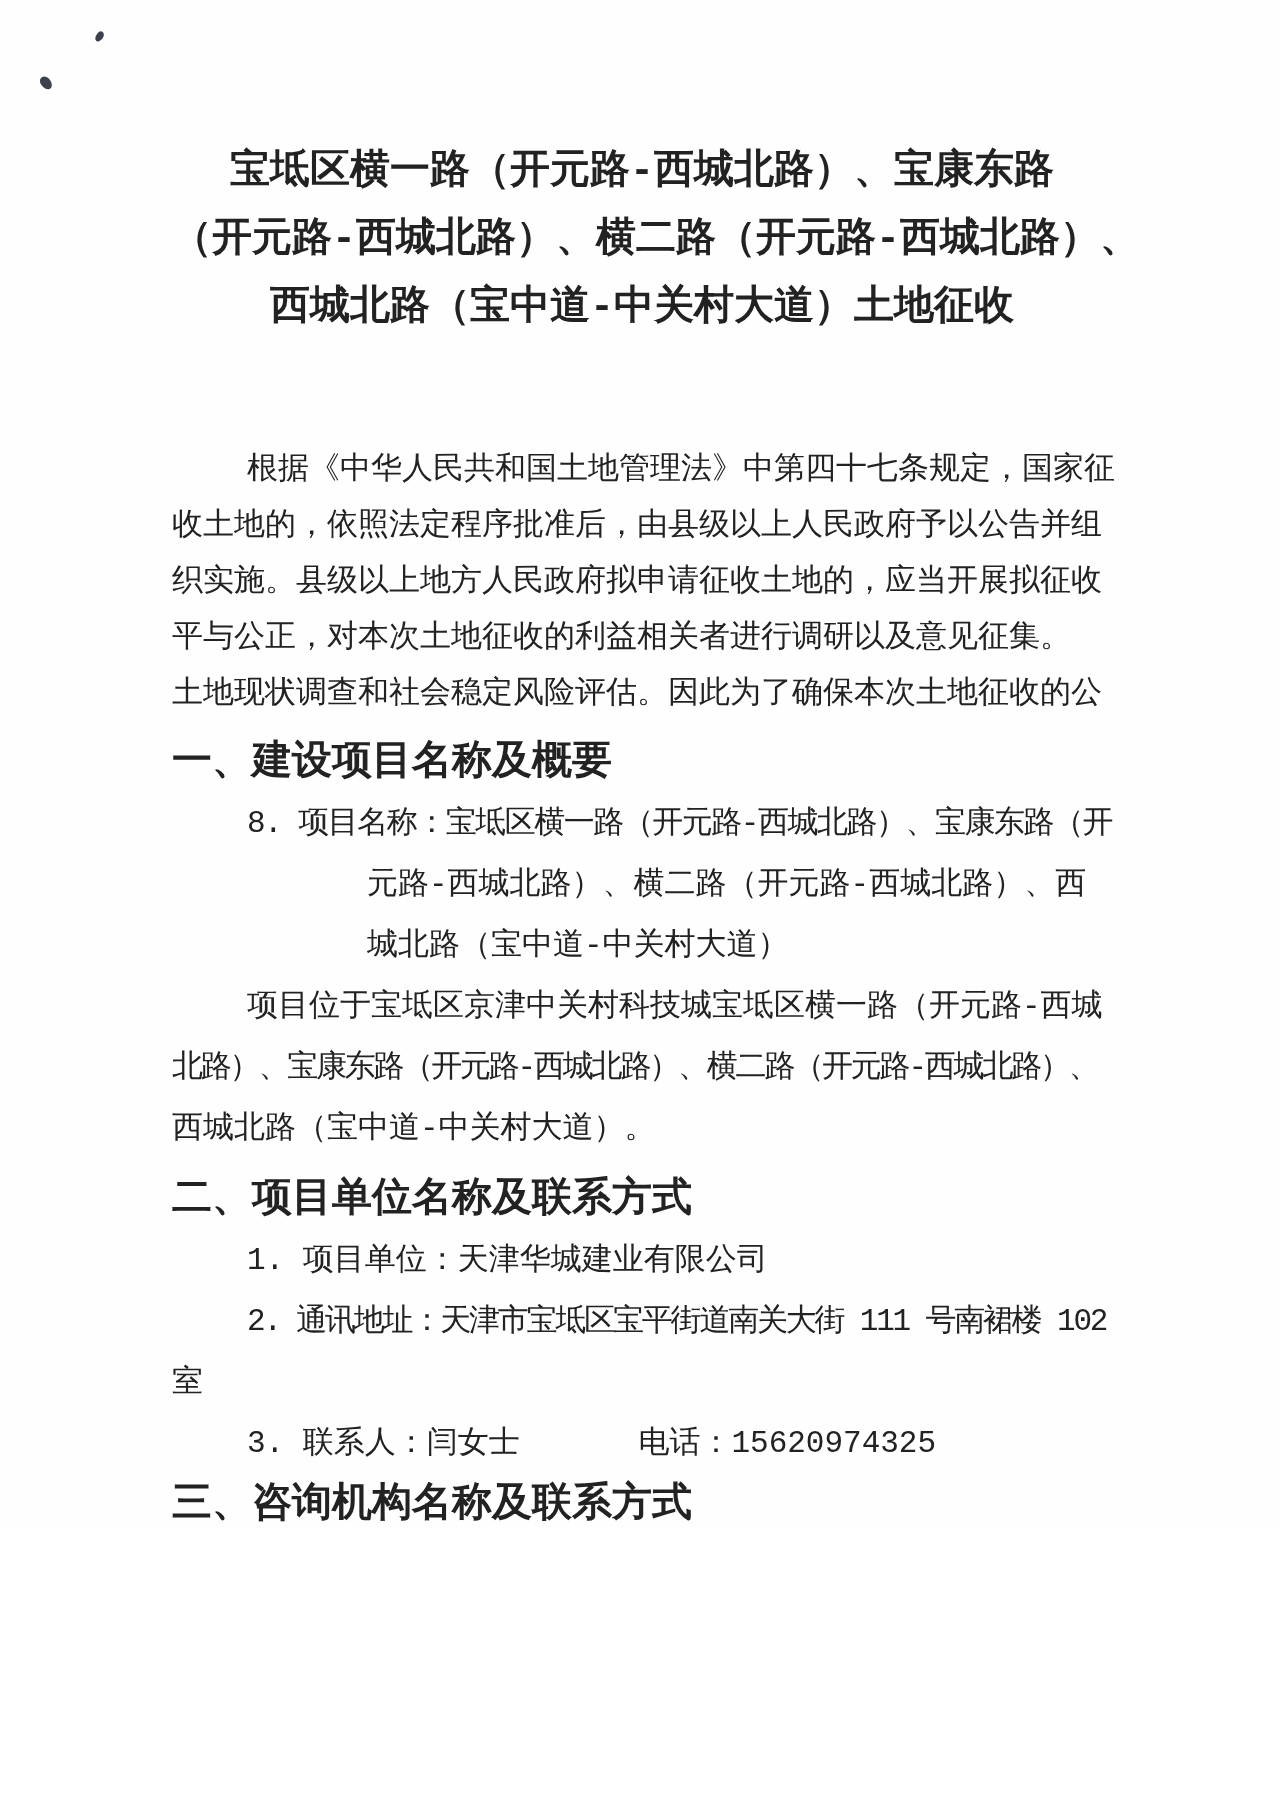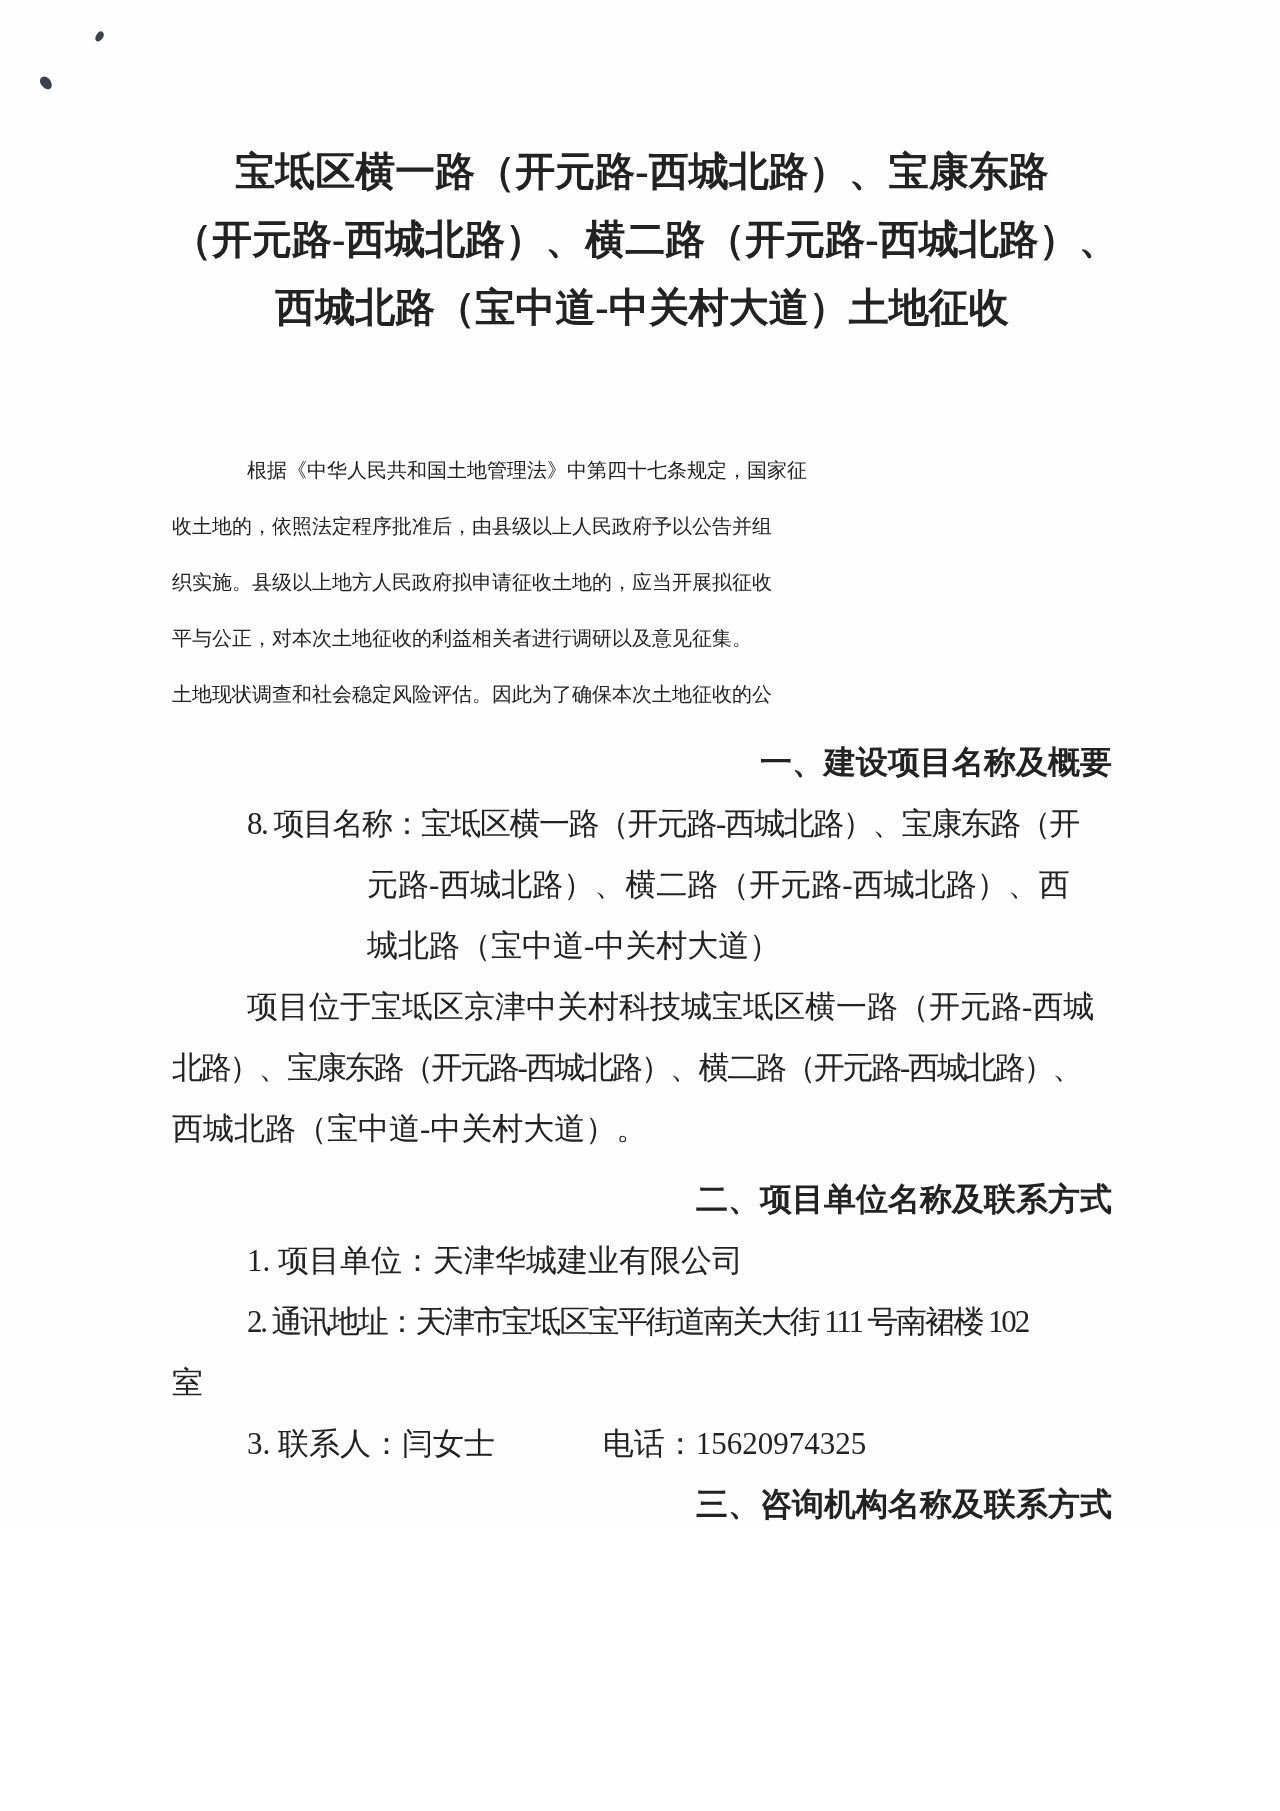--- a/index.html
+++ b/index.html
@@ -3,52 +3,51 @@
 <meta charset="utf-8">
 <style>
   * { margin:0; padding:0; box-sizing:border-box; }
   html,body { background:#ffffff; }
   .page {
     position:relative;
     width:1280px;
     height:1527px;
     background:#fefefe;
     overflow:hidden;
-    font-family:Liberation Serif, serif;
+    font-family:Liberation Mono, monospace;
     color:#222222;
   }
   .content {
     position:absolute;
     left:172px;
     top:0;
     width:940px;
   }
   .title-block {
     margin-top:138px;
     text-align:center;
     font-weight:bold;
     font-size:40px;
     line-height:68px;
   }
   .title-line { white-space:nowrap; }
   .intro {
     margin-top:100px;
-    font-size:20px;
+    font-size:31px;
     line-height:56px;
   }
   .line { white-space:nowrap; }
   .sec {
     font-size:31px;
     line-height:61px;
   }
   .heading {
     font-weight:bold;
-    font-size:32px;
+    font-size:40px;
     white-space:nowrap;
-    text-align:right;
   }
   .mt10 { margin-top:10px; }
   .ind-first { padding-left:75px; }  
   .ind-cont  { padding-left:195px; } 
   .tight1 { letter-spacing:-1.5px; }
   .tight2 { letter-spacing:-2.2px; }
   .phone-gap { margin-left:100px;margin-top:27px; }
   .speck {
     position:absolute;
     background:#3c414d;

